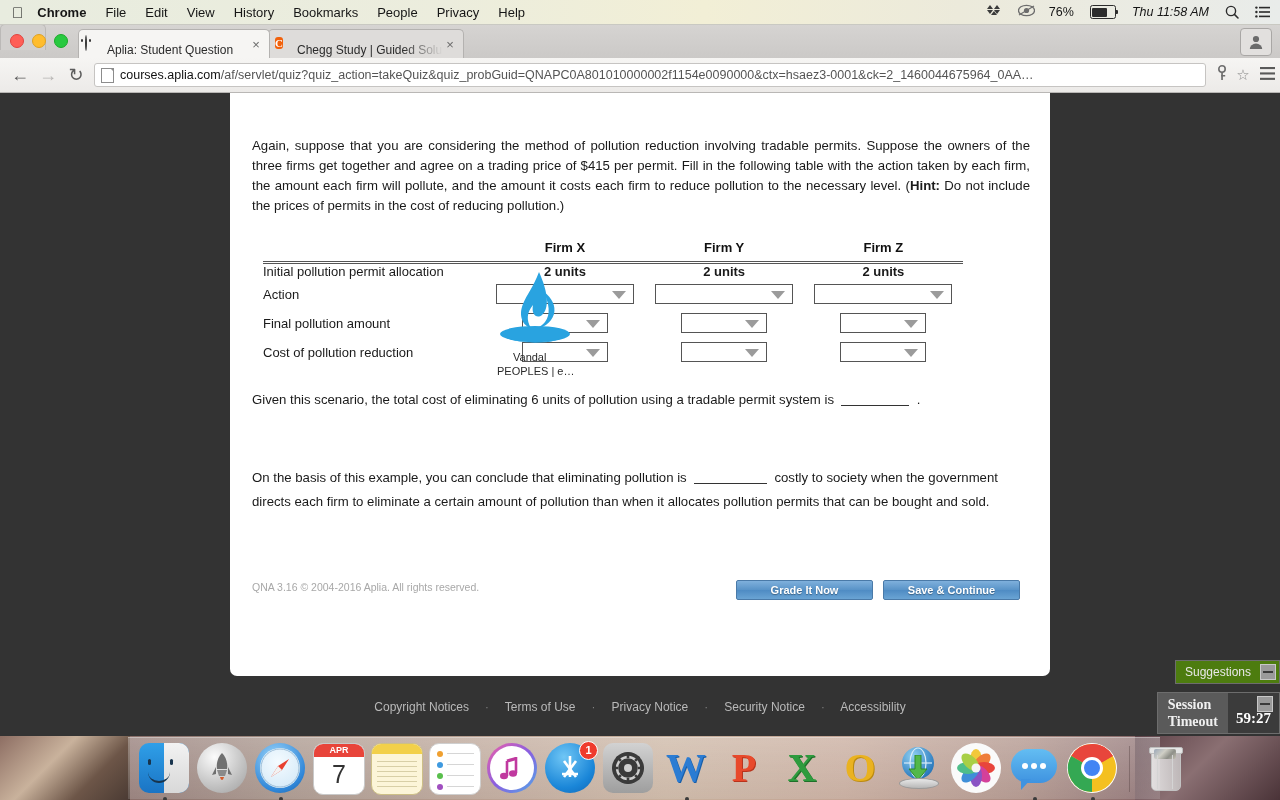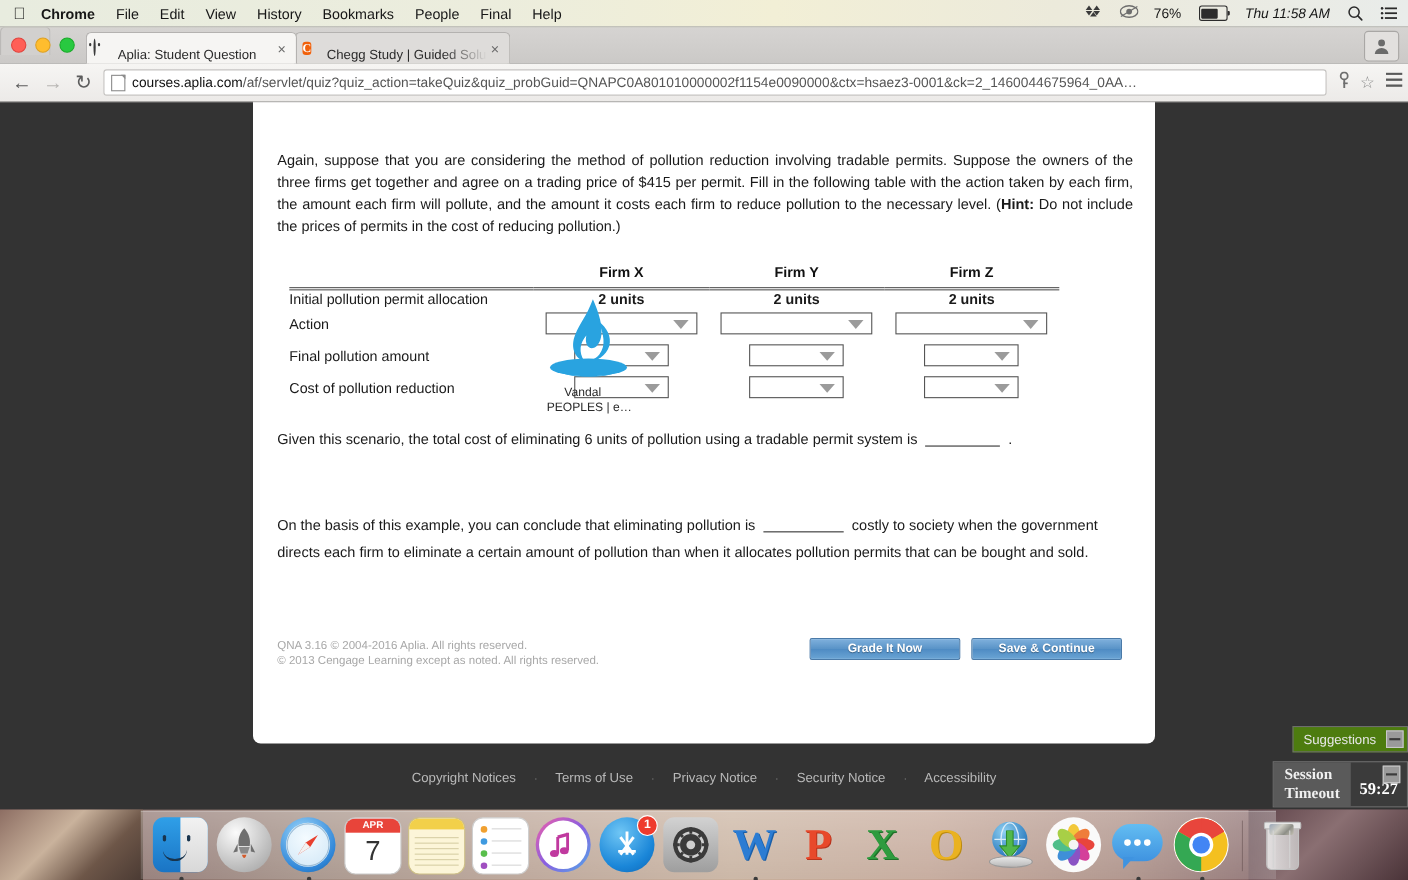--- a/index.html
+++ b/index.html
@@ -226,21 +226,21 @@
 
 <div class="menubar">
   <div class="apple"></div>
   <div class="mitem bold">Chrome</div>
   <div class="mitem">File</div>
   <div class="mitem">Edit</div>
   <div class="mitem">View</div>
   <div class="mitem">History</div>
   <div class="mitem">Bookmarks</div>
   <div class="mitem">People</div>
-  <div class="mitem">Final</div>
+  <div class="mitem">Privacy</div>
   <div class="mitem">Help</div>
 
   <div class="right">
     <span class="dropbox-ico">
       <div class="t1"></div>
         <div class="t2"></div>
         <div class="t3"></div>
         <div class="t4"></div>
         <div class="t5"></div>
     </span>
@@ -379,21 +379,20 @@
         </tr>
       </tbody>
         </table>
 
       <div class="line1"><span>Given this scenario, the total cost of eliminating 6 units of pollution using a tradable permit system is</span>&nbsp; <span class="blank"></span> &nbsp;<span>.</span></div>
 
       <div class="line2"><span>On the basis of this example, you can conclude that eliminating pollution is</span>&nbsp; <span class="blank w75"></span> &nbsp;<span>costly to society when the government directs each firm to eliminate a certain amount of pollution than when it allocates pollution permits that can be bought and sold.</span></div>
 
       <div class="footer-area">
         <div class="copy">QNA 3.16 © 2004-2016 Aplia. All rights reserved.</div>
-        <div class="copy">© 2013 Cengage Learning except as noted. All rights reserved.</div>
         <div class="btns">
           <div class="btn">Grade It Now</div>
           <div class="btn">Save &amp; Continue</div>
         </div>
       </div>
 
     </div>
   </div>
 
   <div class="vandal">

